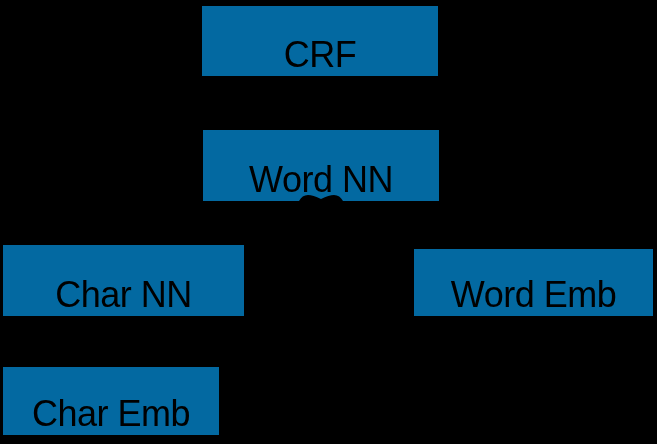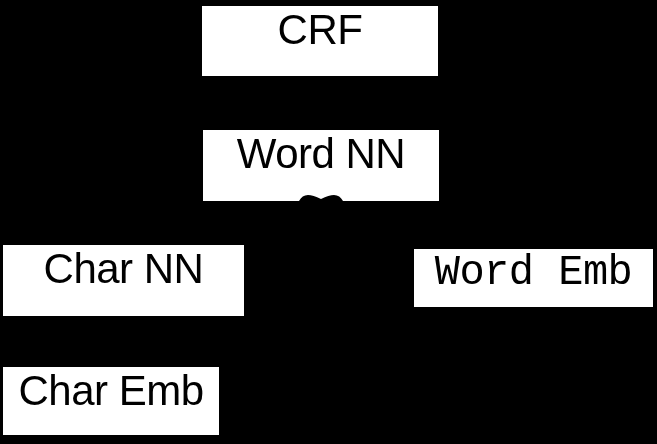--- a/index.html
+++ b/index.html
@@ -14,34 +14,34 @@
     font-family: "Liberation Sans", sans-serif;
   }
   .canvas {
     position: relative;
     width: 657px;
     height: 444px;
     background: #000000;
   }
   .node {
     position: absolute;
-    background: #ffffff;
+    background: #0369a1;
     color: #000000;
     display: flex;
-    align-items: flex-start;
+    align-items: flex-end;
     justify-content: center;
-    font-size: 42px;
+    font-size: 36px;
     letter-spacing: -0.5px;
     white-space: nowrap;
     box-sizing: border-box;
   }
   .node-crf      { left: 202px; top:   6px; width: 236px; height: 70px; }
   .node-word-nn  { left: 203px; top: 130px; width: 236px; height: 71px; }
   .node-char-nn  { left:   3px; top: 245px; width: 241px; height: 71px; }
-  .node-word-emb { left: 414px; top: 249px; width: 239px; height: 58px; font-family: Liberation Mono, monospace; }
+  .node-word-emb { left: 414px; top: 249px; width: 239px; height: 67px; }
   .node-char-emb { left:   3px; top: 367px; width: 216px; height: 68px; }
   .arrowhead {
     position: absolute;
     left: 299px;
     top: 192px;
     width: 44px;
     height: 9px;
     z-index: 2;
     line-height: 0;
   }

